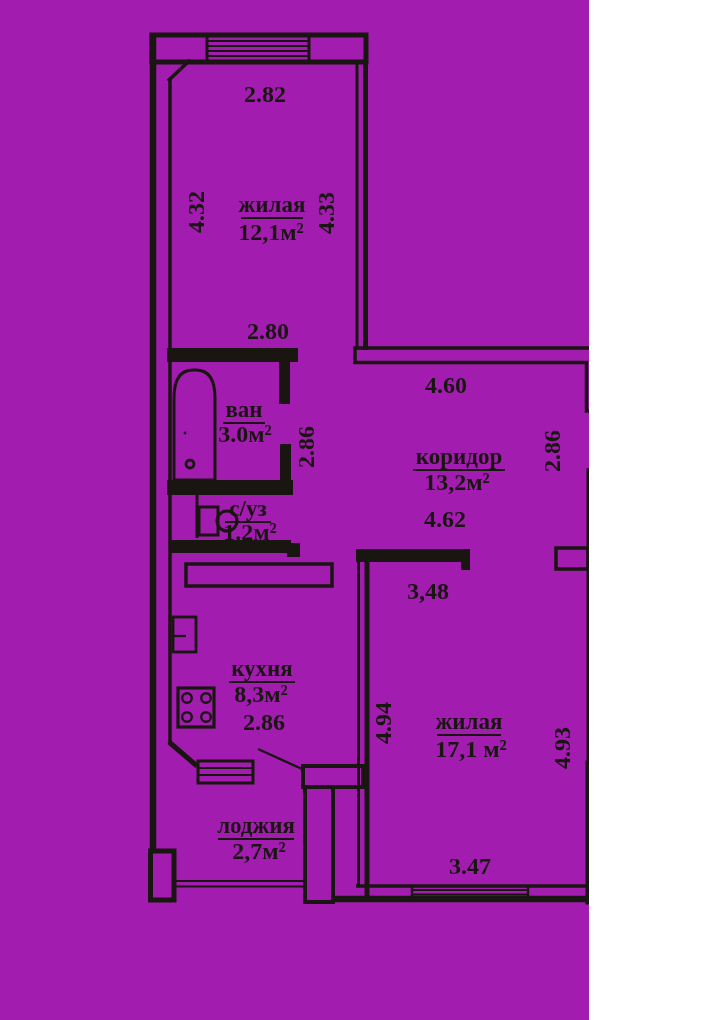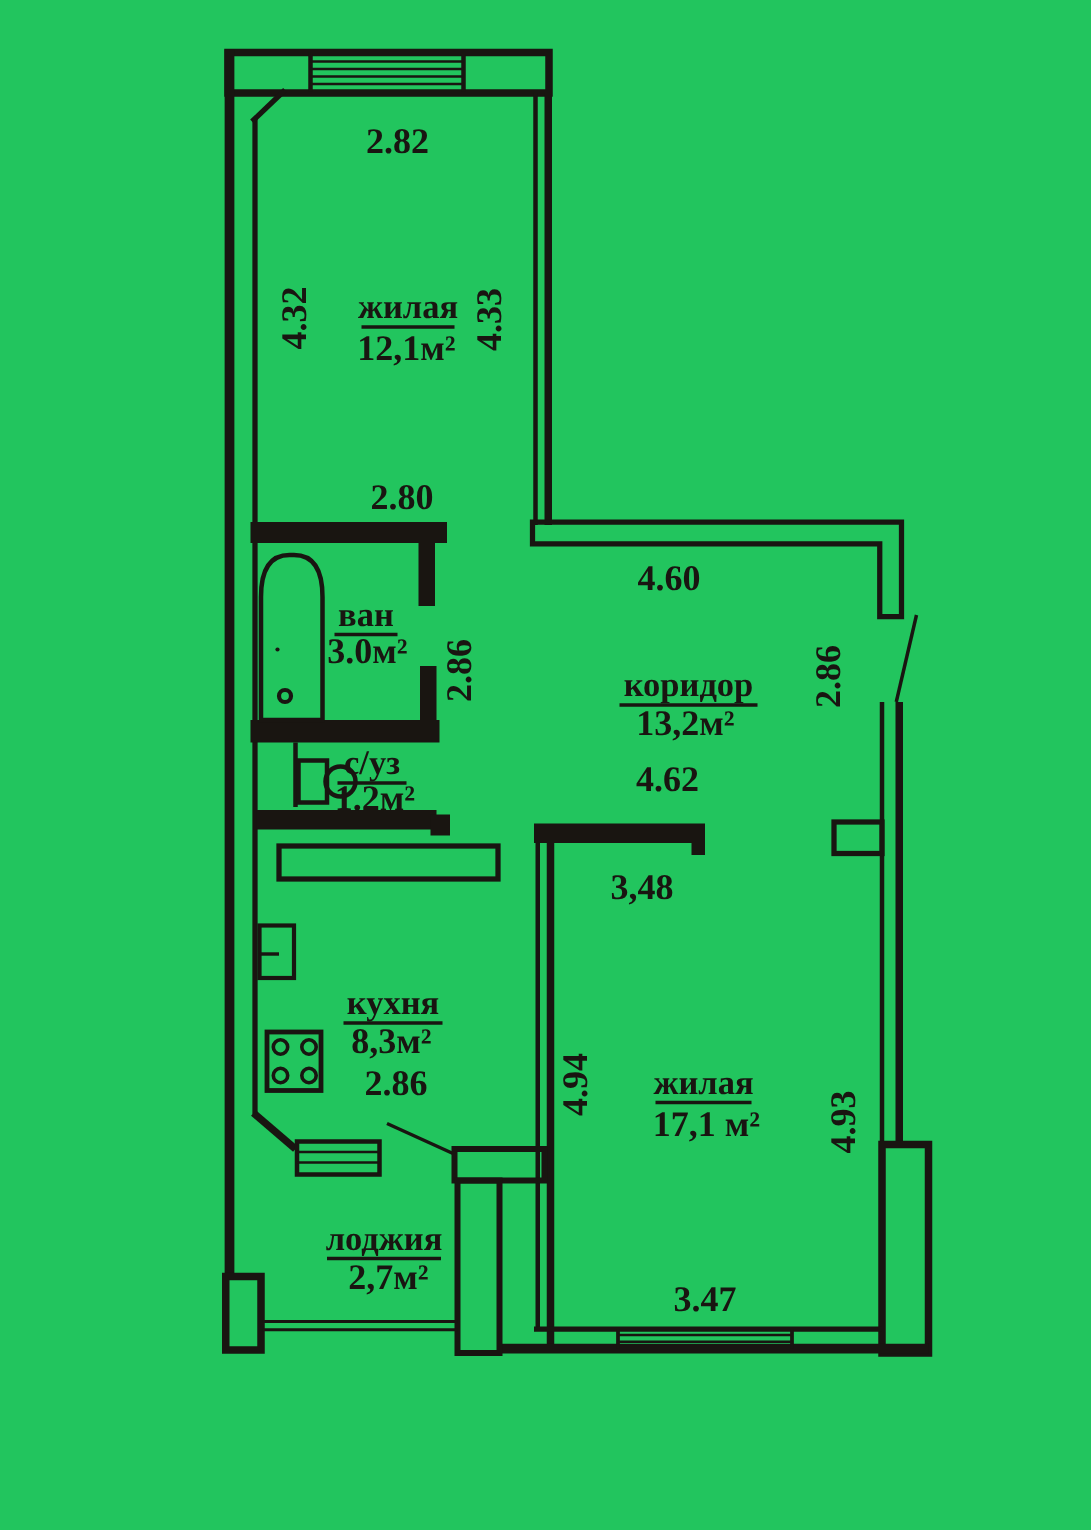--- a/index.html
+++ b/index.html
@@ -1,19 +1,19 @@
 <!DOCTYPE html>
 <html><head>
 <meta charset="utf-8">
 <style>
   html,body{margin:0;padding:0;}
   .page{
     position:relative;
-    width:727px;height:1020px;
-    background:#22c55e;
+    width:589px;height:1020px;
+    background:#a21caf;
     overflow:hidden;
     font-family:"Liberation Serif","DejaVu Serif",serif;
   }
   svg{display:block;}
   .ink-stroke{stroke:#191511;fill:none;}
   .ink-fill{fill:#191511;stroke:none;}
   text{
     fill:#191511;
     font-family:"Liberation Serif","DejaVu Serif",serif;
     font-weight:700;

